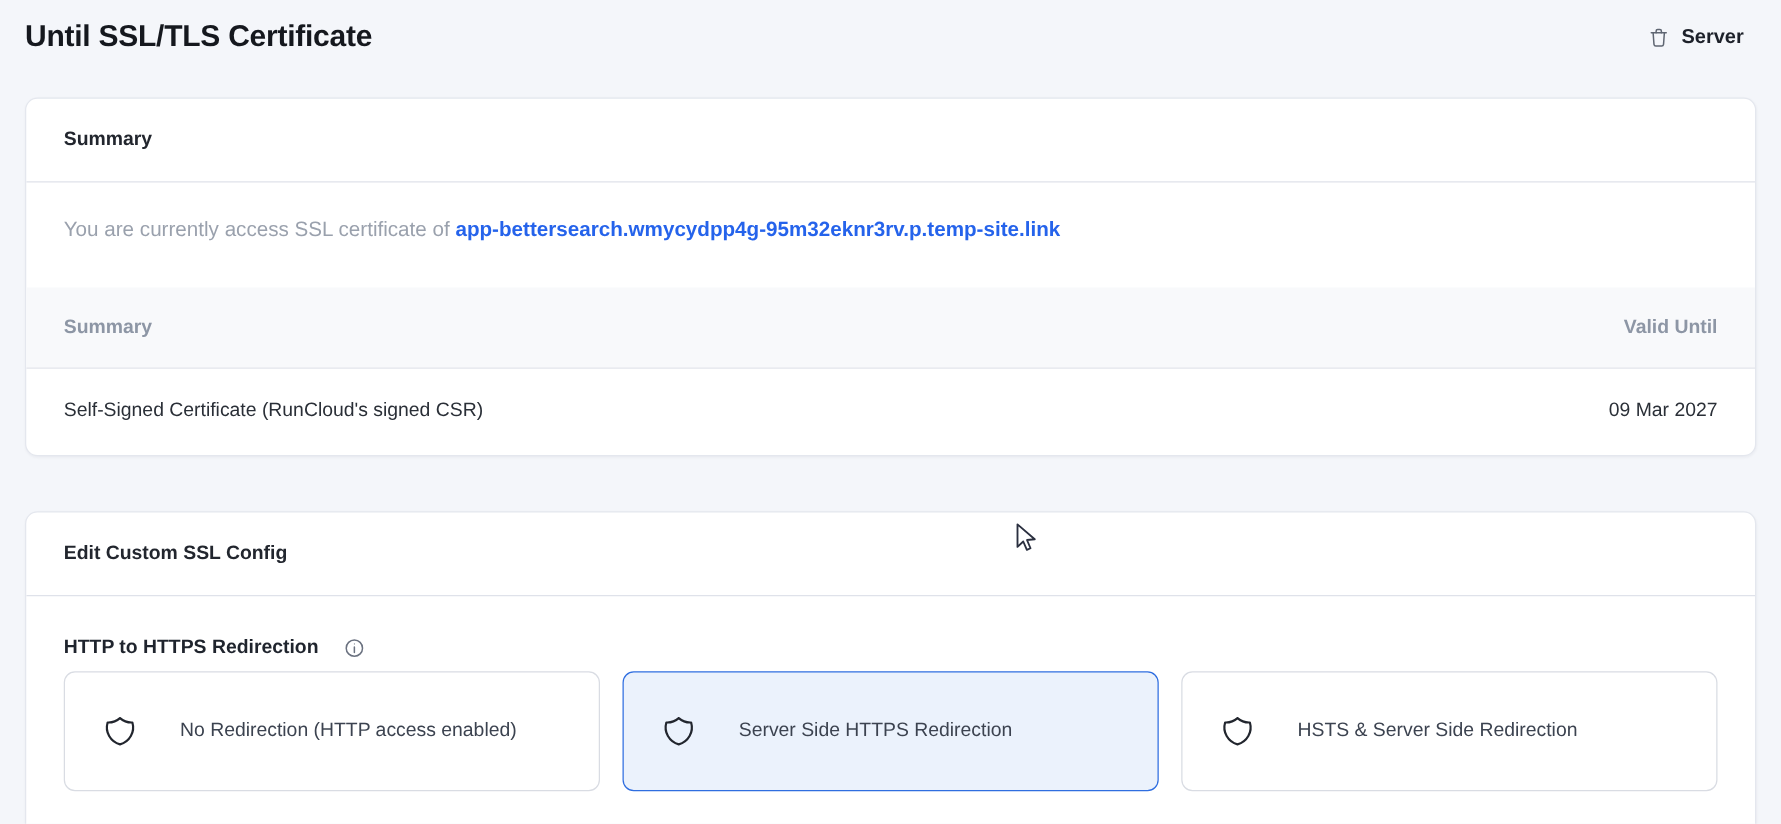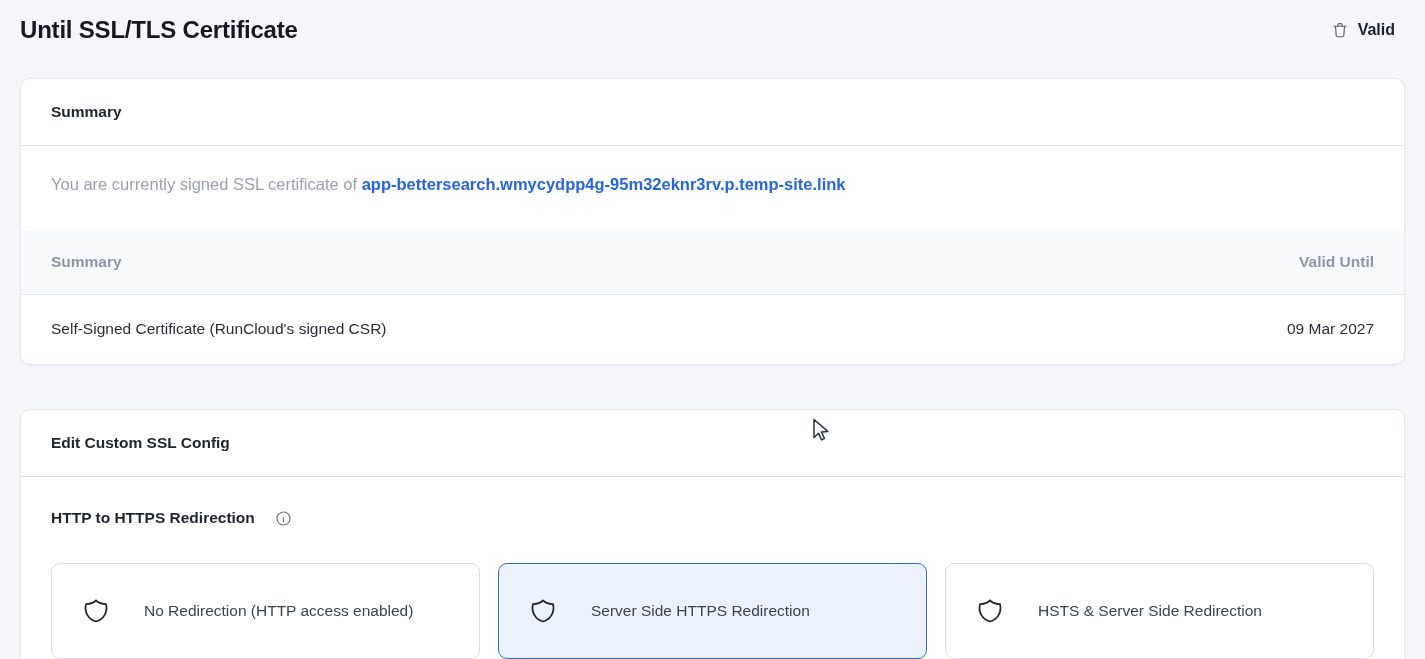--- a/index.html
+++ b/index.html
@@ -49,21 +49,21 @@
     font-size:15.5px; font-weight:600; color:#8d96a5;
   }
   .table-row {
     display:flex; justify-content:space-between; align-items:center;
     padding:24px 30px 25px 30px; line-height:20px;
     font-size:15.5px; color:#2a2f37;
   }
 
   
   .config-body { padding:30px 30px 30px 30px; }
-  .field-label { display:flex; align-items:center; gap:20px; margin-bottom:34px; }
+  .field-label { display:flex; align-items:center; gap:20px; margin-bottom:8px; }
   .field-label-text { font-size:15.5px; font-weight:700; color:#1f242d; line-height:22px; }
   .info-icon { display:flex; align-items:center; }
 
   .options { display:grid; grid-template-columns:repeat(3,1fr); gap:18px; }
   .option {
     height:96px;
     background:#ffffff;
     border:1px solid #d9dce3;
     border-radius:9px;
     display:flex; align-items:center;
@@ -88,28 +88,28 @@
   <div class="top-bar">
     <div class="page-title">Until SSL/TLS Certificate</div>
     <div class="remove-btn">
       <span class="icon">
         <svg width="18" height="20" viewBox="0 0 24 24" fill="none" stroke="#5f6672" stroke-width="1.6" stroke-linecap="round" stroke-linejoin="round">
           <path d="M4 7h16"></path>
           <path d="M9.2 7V5a1.6 1.6 0 0 1 1.6-1.6h2.4A1.6 1.6 0 0 1 14.8 5v2"></path>
           <path d="M6 7l.9 12.3A2 2 0 0 0 8.9 21h6.2a2 2 0 0 0 2-1.7L18 7"></path>
         </svg>
       </span>
-      <span class="remove-label">Valid</span>
+      <span class="remove-label">Server</span>
     </div>
   </div>
 
   <div class="card card-1">
     <div class="card-header">Summary</div>
     <div class="summary-text">
-      <span>You are currently signed SSL certificate of </span><a href="#" class="domain-link">app-bettersearch.wmycydpp4g-95m32eknr3rv.p.temp-site.link</a>
+      <span>You are currently access SSL certificate of </span><a href="#" class="domain-link">app-bettersearch.wmycydpp4g-95m32eknr3rv.p.temp-site.link</a>
     </div>
     <div class="table-head">
       <span>Summary</span>
       <span>Valid Until</span>
     </div>
     <div class="table-row">
       <span>Self-Signed Certificate (RunCloud's signed CSR)</span>
       <span>09 Mar 2027</span>
     </div>
   </div>

